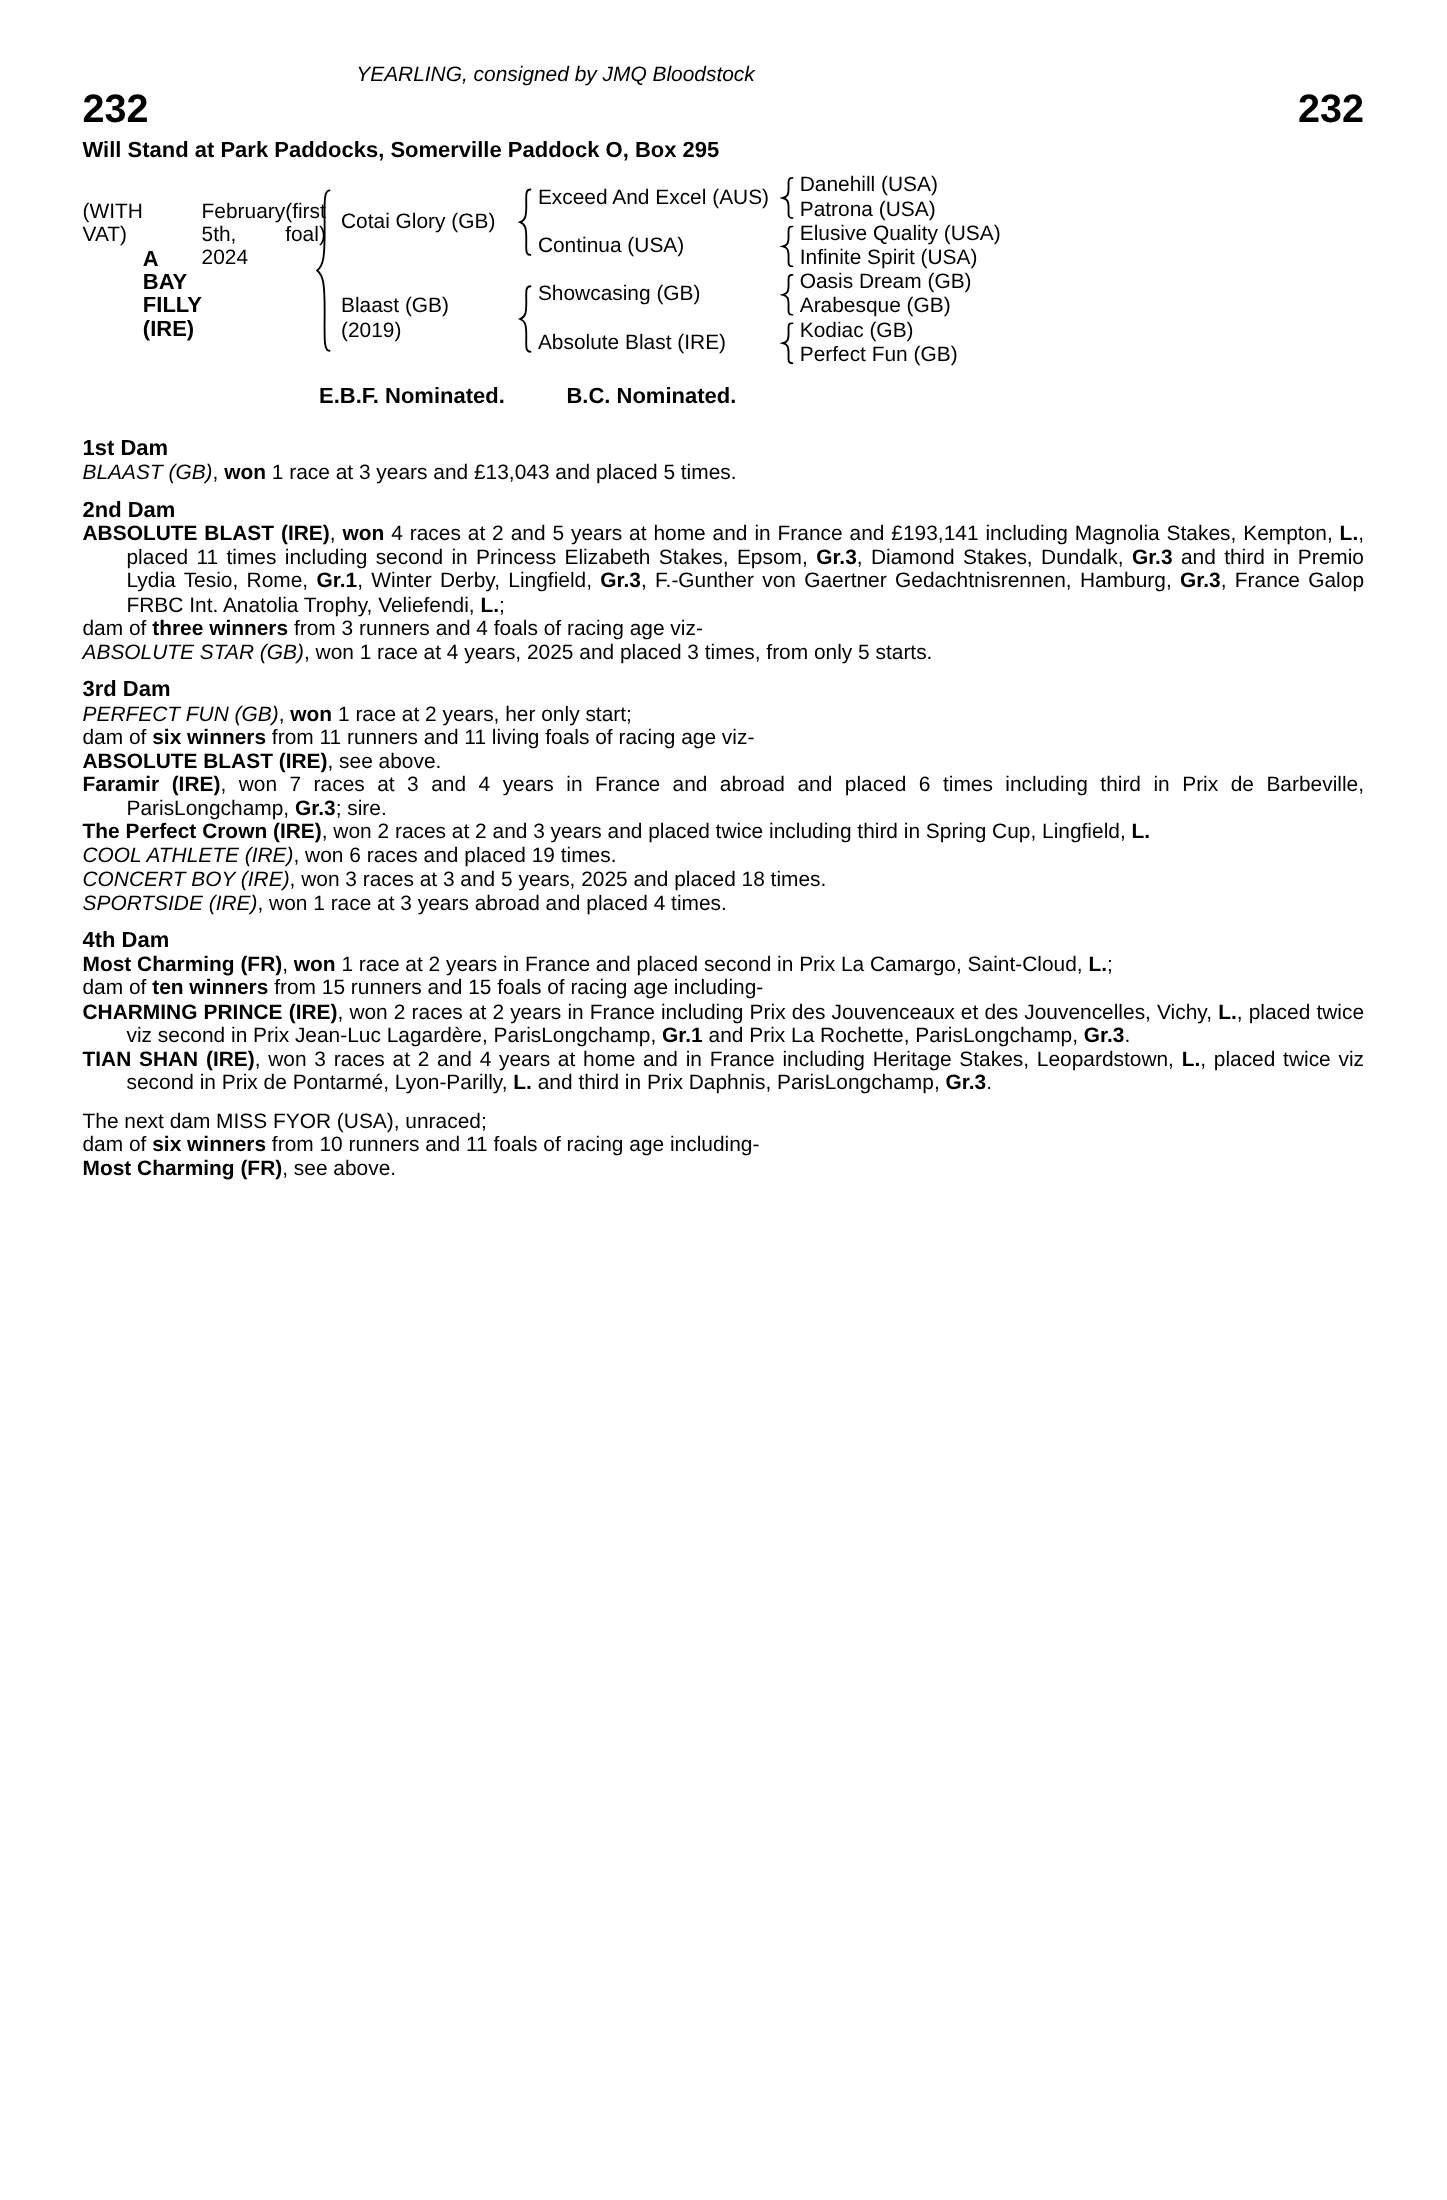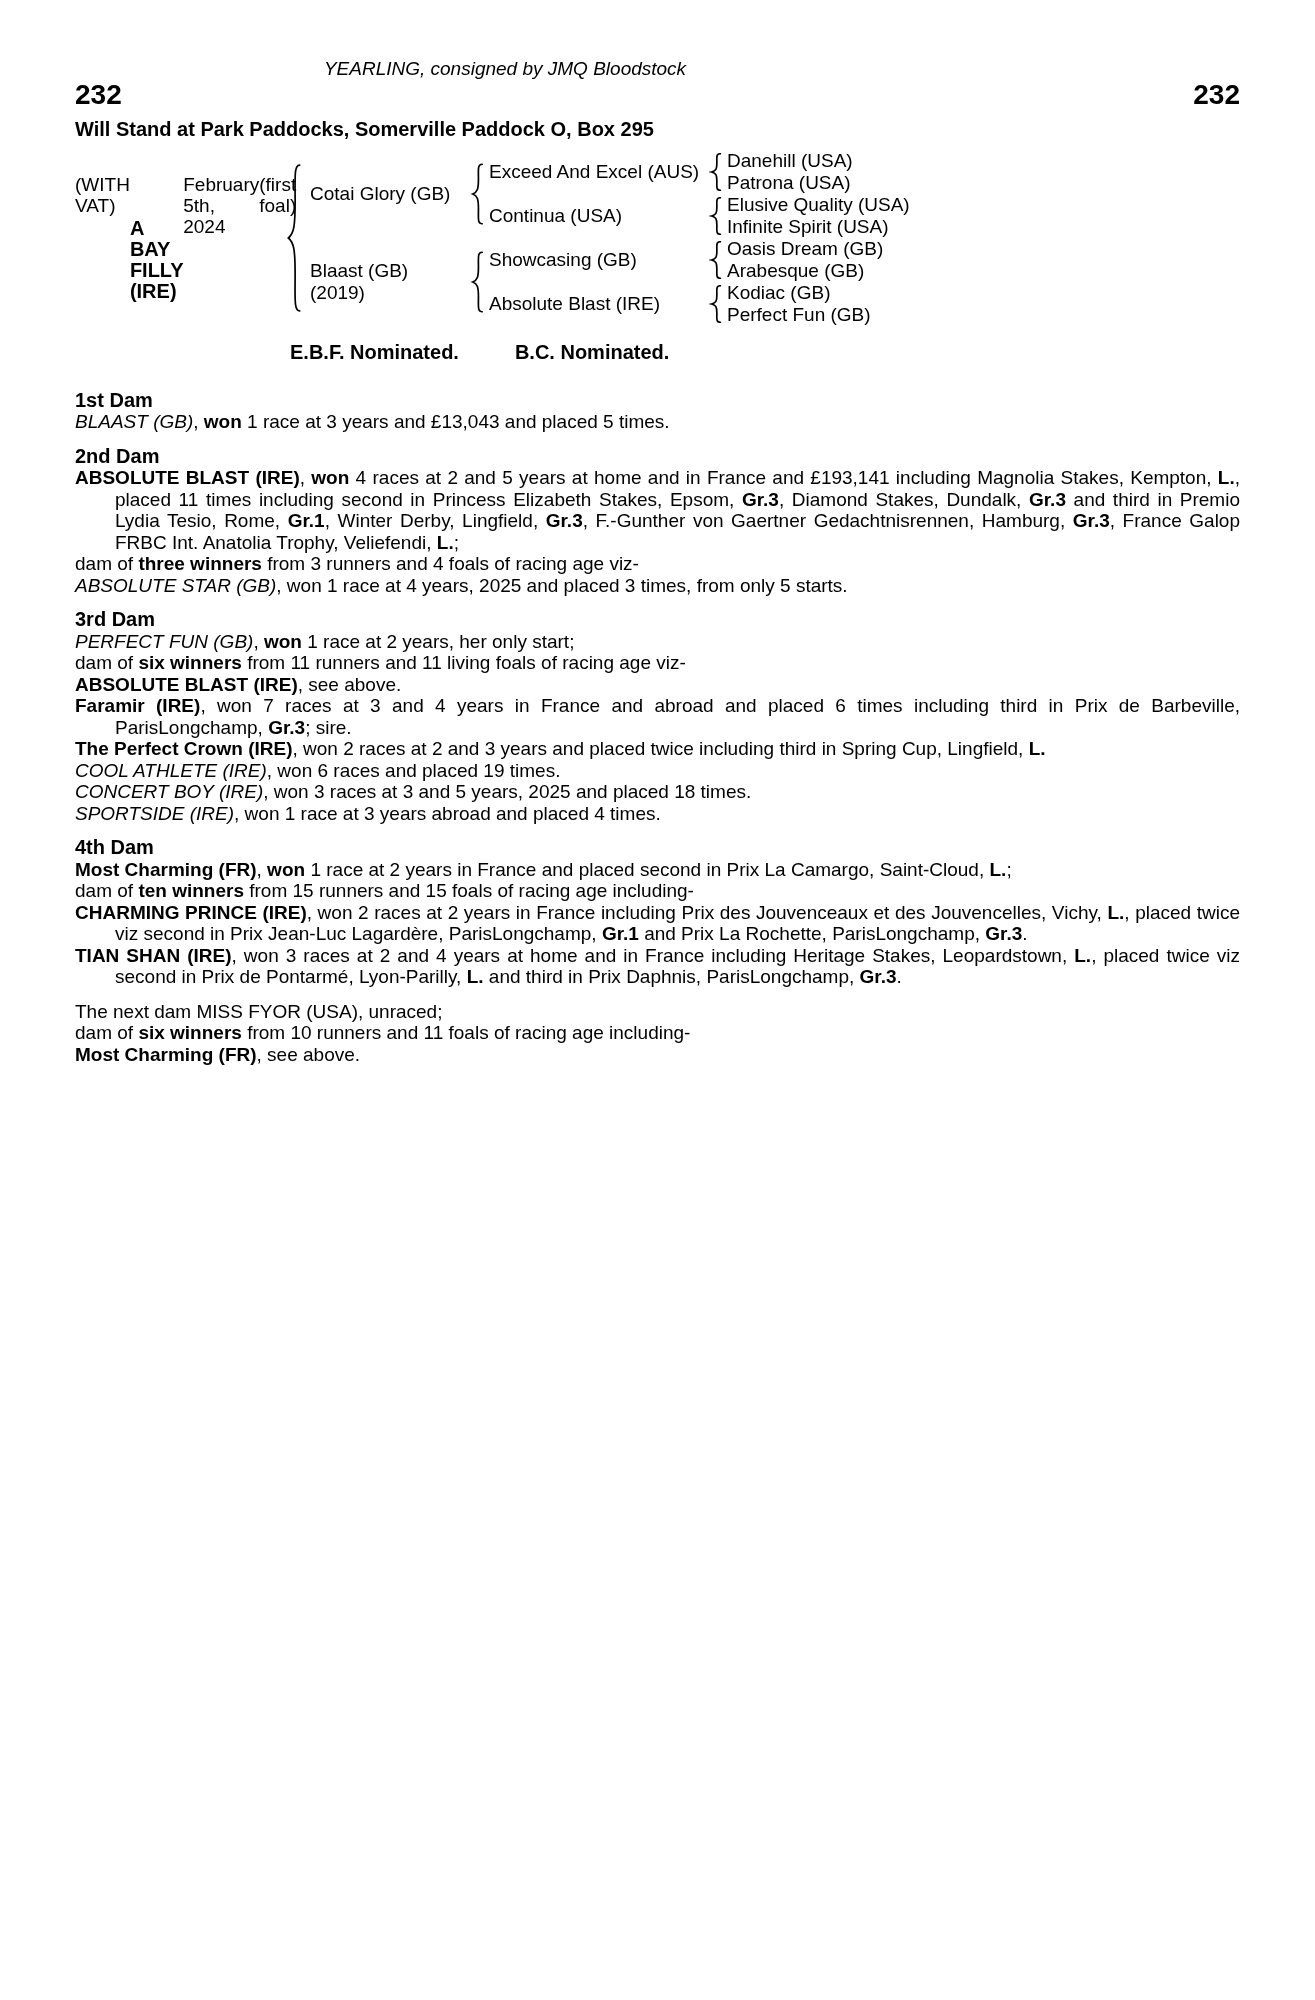--- a/index.html
+++ b/index.html
@@ -9,21 +9,21 @@
     font-family:"Liberation Sans",sans-serif;font-size:19px;line-height:21.5px;
     overflow:hidden;position:relative;
   }
   .b{font-weight:700;}
   .i{font-style:italic;}
 
   
   .consign-wrap{width:860px;text-align:center;}
   .consign{font-style:italic;font-size:19px;}
   .lot-row{display:flex;justify-content:space-between;align-items:flex-start;margin-top:1px;}
-  .lot{font-size:28px;font-weight:700;line-height:1;}
+  .lot{font-size:36px;font-weight:700;line-height:1;}
   .stand{font-weight:700;font-size:20px;margin-top:10px;}
 
   
   .ped{display:flex;align-items:center;margin-top:10px;}
   .stack{display:flex;flex-direction:column;justify-content:center;}
   .ped-row{display:flex;align-items:center;}
   .pline{line-height:21px;}
   .pline.bold{font-weight:700;font-size:20px;margin-top:44px;}
   .ped-info{width:206px;display:flex;flex-direction:row;}
   .pname{font-size:19px;line-height:22px;}

